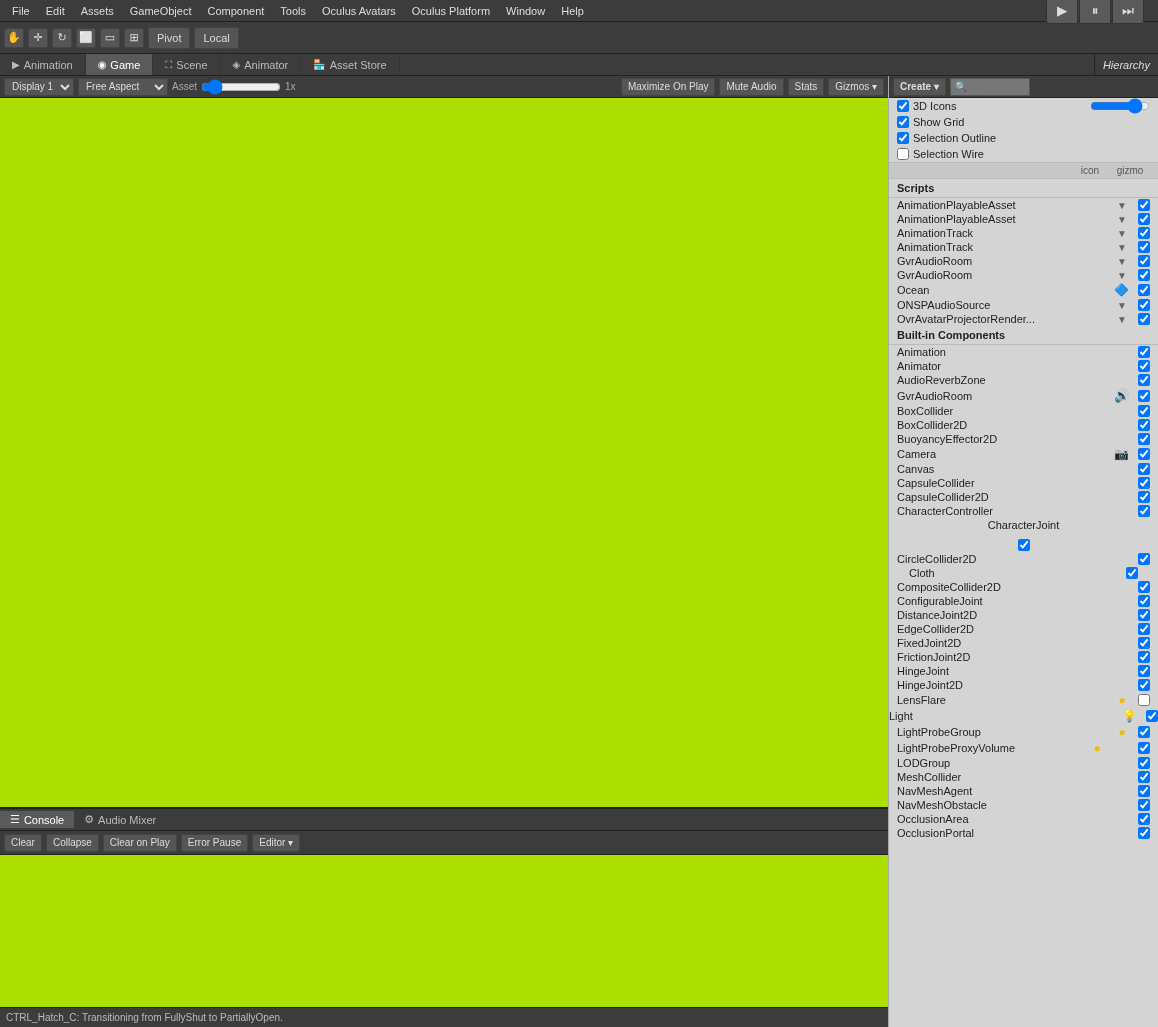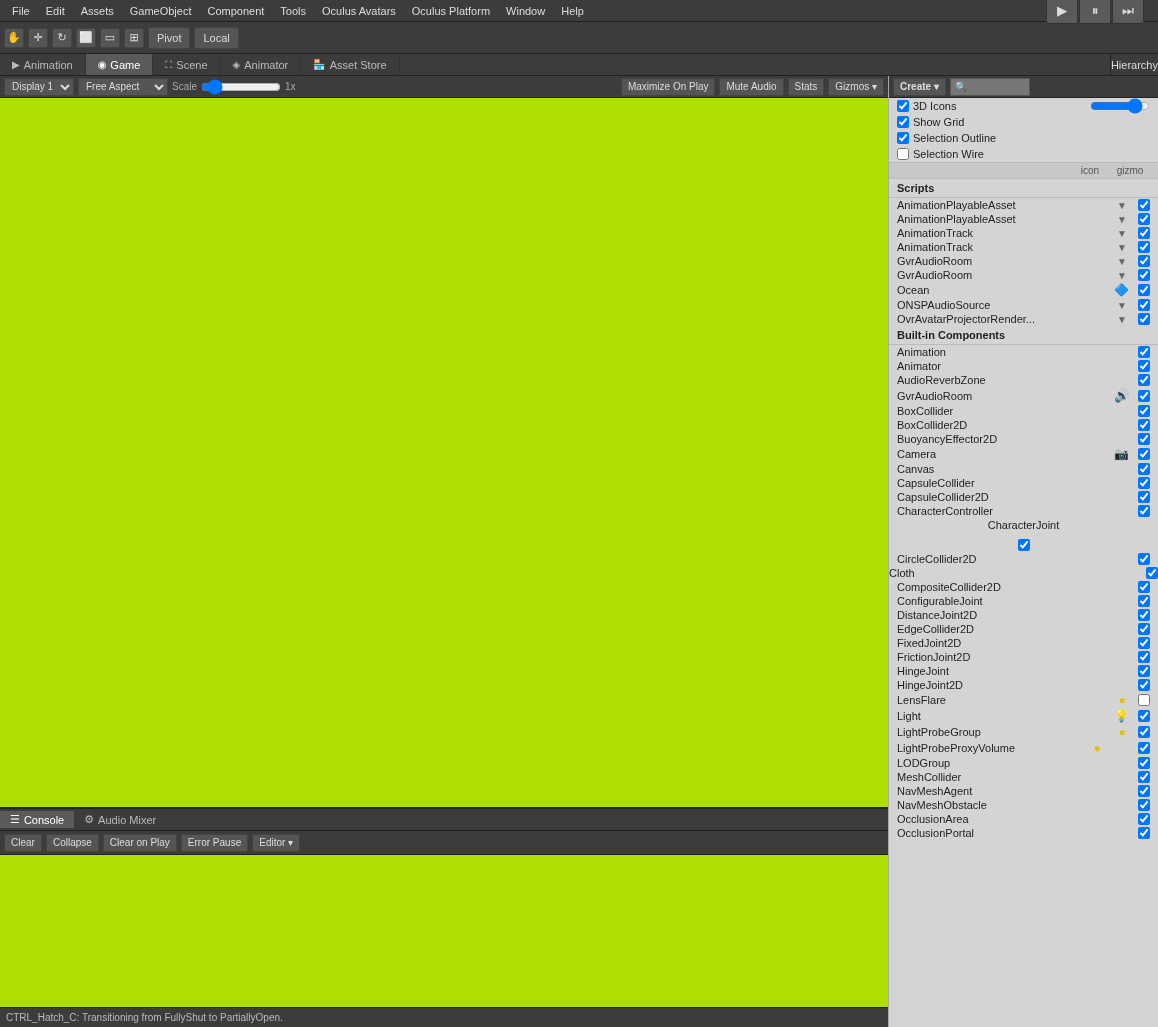--- a/index.html
+++ b/index.html
@@ -115,37 +115,37 @@
   </div>
   <div class="tab">
     <span class="tab-icon">◈</span>
     <span>Animator</span>
   </div>
   <div class="tab">
     <span class="tab-icon">🏪</span>
     <span>Asset Store</span>
   </div>
 
-  <div style="margin-left:auto; display:flex; align-items:center; background:#3c3c3c; border-left:1px solid #222; padding:0 0;">
+  <div style="margin-left:auto; display:flex; align-items:center; background:#3c3c3c; border-left:1px solid #222; padding:0 8px;font-style:italic;">
     <span style="color:#ddd; font-size:11px;">Hierarchy</span>
   </div>
 </div>
 
 <div class="main-layout">
 
   <div class="game-area">
 
     <div class="game-toolbar">
       <select class="game-select">
         <option>Display 1</option>
       </select>
       <select class="game-select" style="width:90px;">
         <option>Free Aspect</option>
       </select>
-      <span class="scale-label">Scale</span>
+      <span class="scale-label">Asset</span>
       <input type="range" class="scale-slider" min="0" max="10" value="1" style="">
       <span class="scale-value">1x</span>
       <div class="game-toolbar-right">
         <button class="small-btn">Maximize On Play</button>
         <button class="small-btn">Mute Audio</button>
         <button class="small-btn">Stats</button>
         <button class="small-btn">Gizmos ▾</button>
       </div>
     </div>
 
@@ -329,21 +329,21 @@
         <div class="gizmos-row" style="padding:1px 8px;flex-direction:column;">
           <span class="gizmos-label">CharacterJoint</span>
           <span style="width:24px;"></span>
           <input type="checkbox" class="gizmos-checkbox" checked="" style="">
         </div>
         <div class="gizmos-row" style="padding:1px 8px;">
           <span class="gizmos-label">CircleCollider2D</span>
           <span style="width:24px;"></span>
           <input type="checkbox" class="gizmos-checkbox" checked="" style="">
         </div>
-        <div class="gizmos-row" style="padding:1px 0;">
+        <div class="gizmos-row" style="padding:1px 20px;">
           <span class="gizmos-label">Cloth</span>
           <span style="width:24px;"></span>
           <input type="checkbox" class="gizmos-checkbox" checked="" style="">
         </div>
         <div class="gizmos-row" style="padding:1px 8px;">
           <span class="gizmos-label">CompositeCollider2D</span>
           <span style="width:24px;"></span>
           <input type="checkbox" class="gizmos-checkbox" checked="" style="">
         </div>
         <div class="gizmos-row" style="padding:1px 8px;">
@@ -379,21 +379,21 @@
         <div class="gizmos-row" style="padding:1px 8px;">
           <span class="gizmos-label">HingeJoint2D</span>
           <span style="width:24px;"></span>
           <input type="checkbox" class="gizmos-checkbox" checked="" style="">
         </div>
         <div class="gizmos-row" style="padding:1px 8px;">
           <span class="gizmos-label">LensFlare</span>
           <span style="width:24px; text-align:center; font-size:12px; color:#e8c000;">●</span>
           <input type="checkbox" class="gizmos-checkbox" style="">
         </div>
-        <div class="gizmos-row" style="padding:1px 8px;">
+        <div class="gizmos-row" style="padding:1px 0;">
           <span class="gizmos-label">Light</span>
           <span style="width:24px; text-align:center; font-size:12px;">💡</span>
           <input type="checkbox" class="gizmos-checkbox" checked="" style="">
         </div>
         <div class="gizmos-row" style="padding:1px 8px;">
           <span class="gizmos-label">LightProbeGroup</span>
           <span style="width:24px; text-align:center; font-size:12px; color:#e8c000;">●</span>
           <input type="checkbox" class="gizmos-checkbox" checked="" style="">
         </div>
         <div class="gizmos-row" style="padding:1px 8px;gap:29px;">

